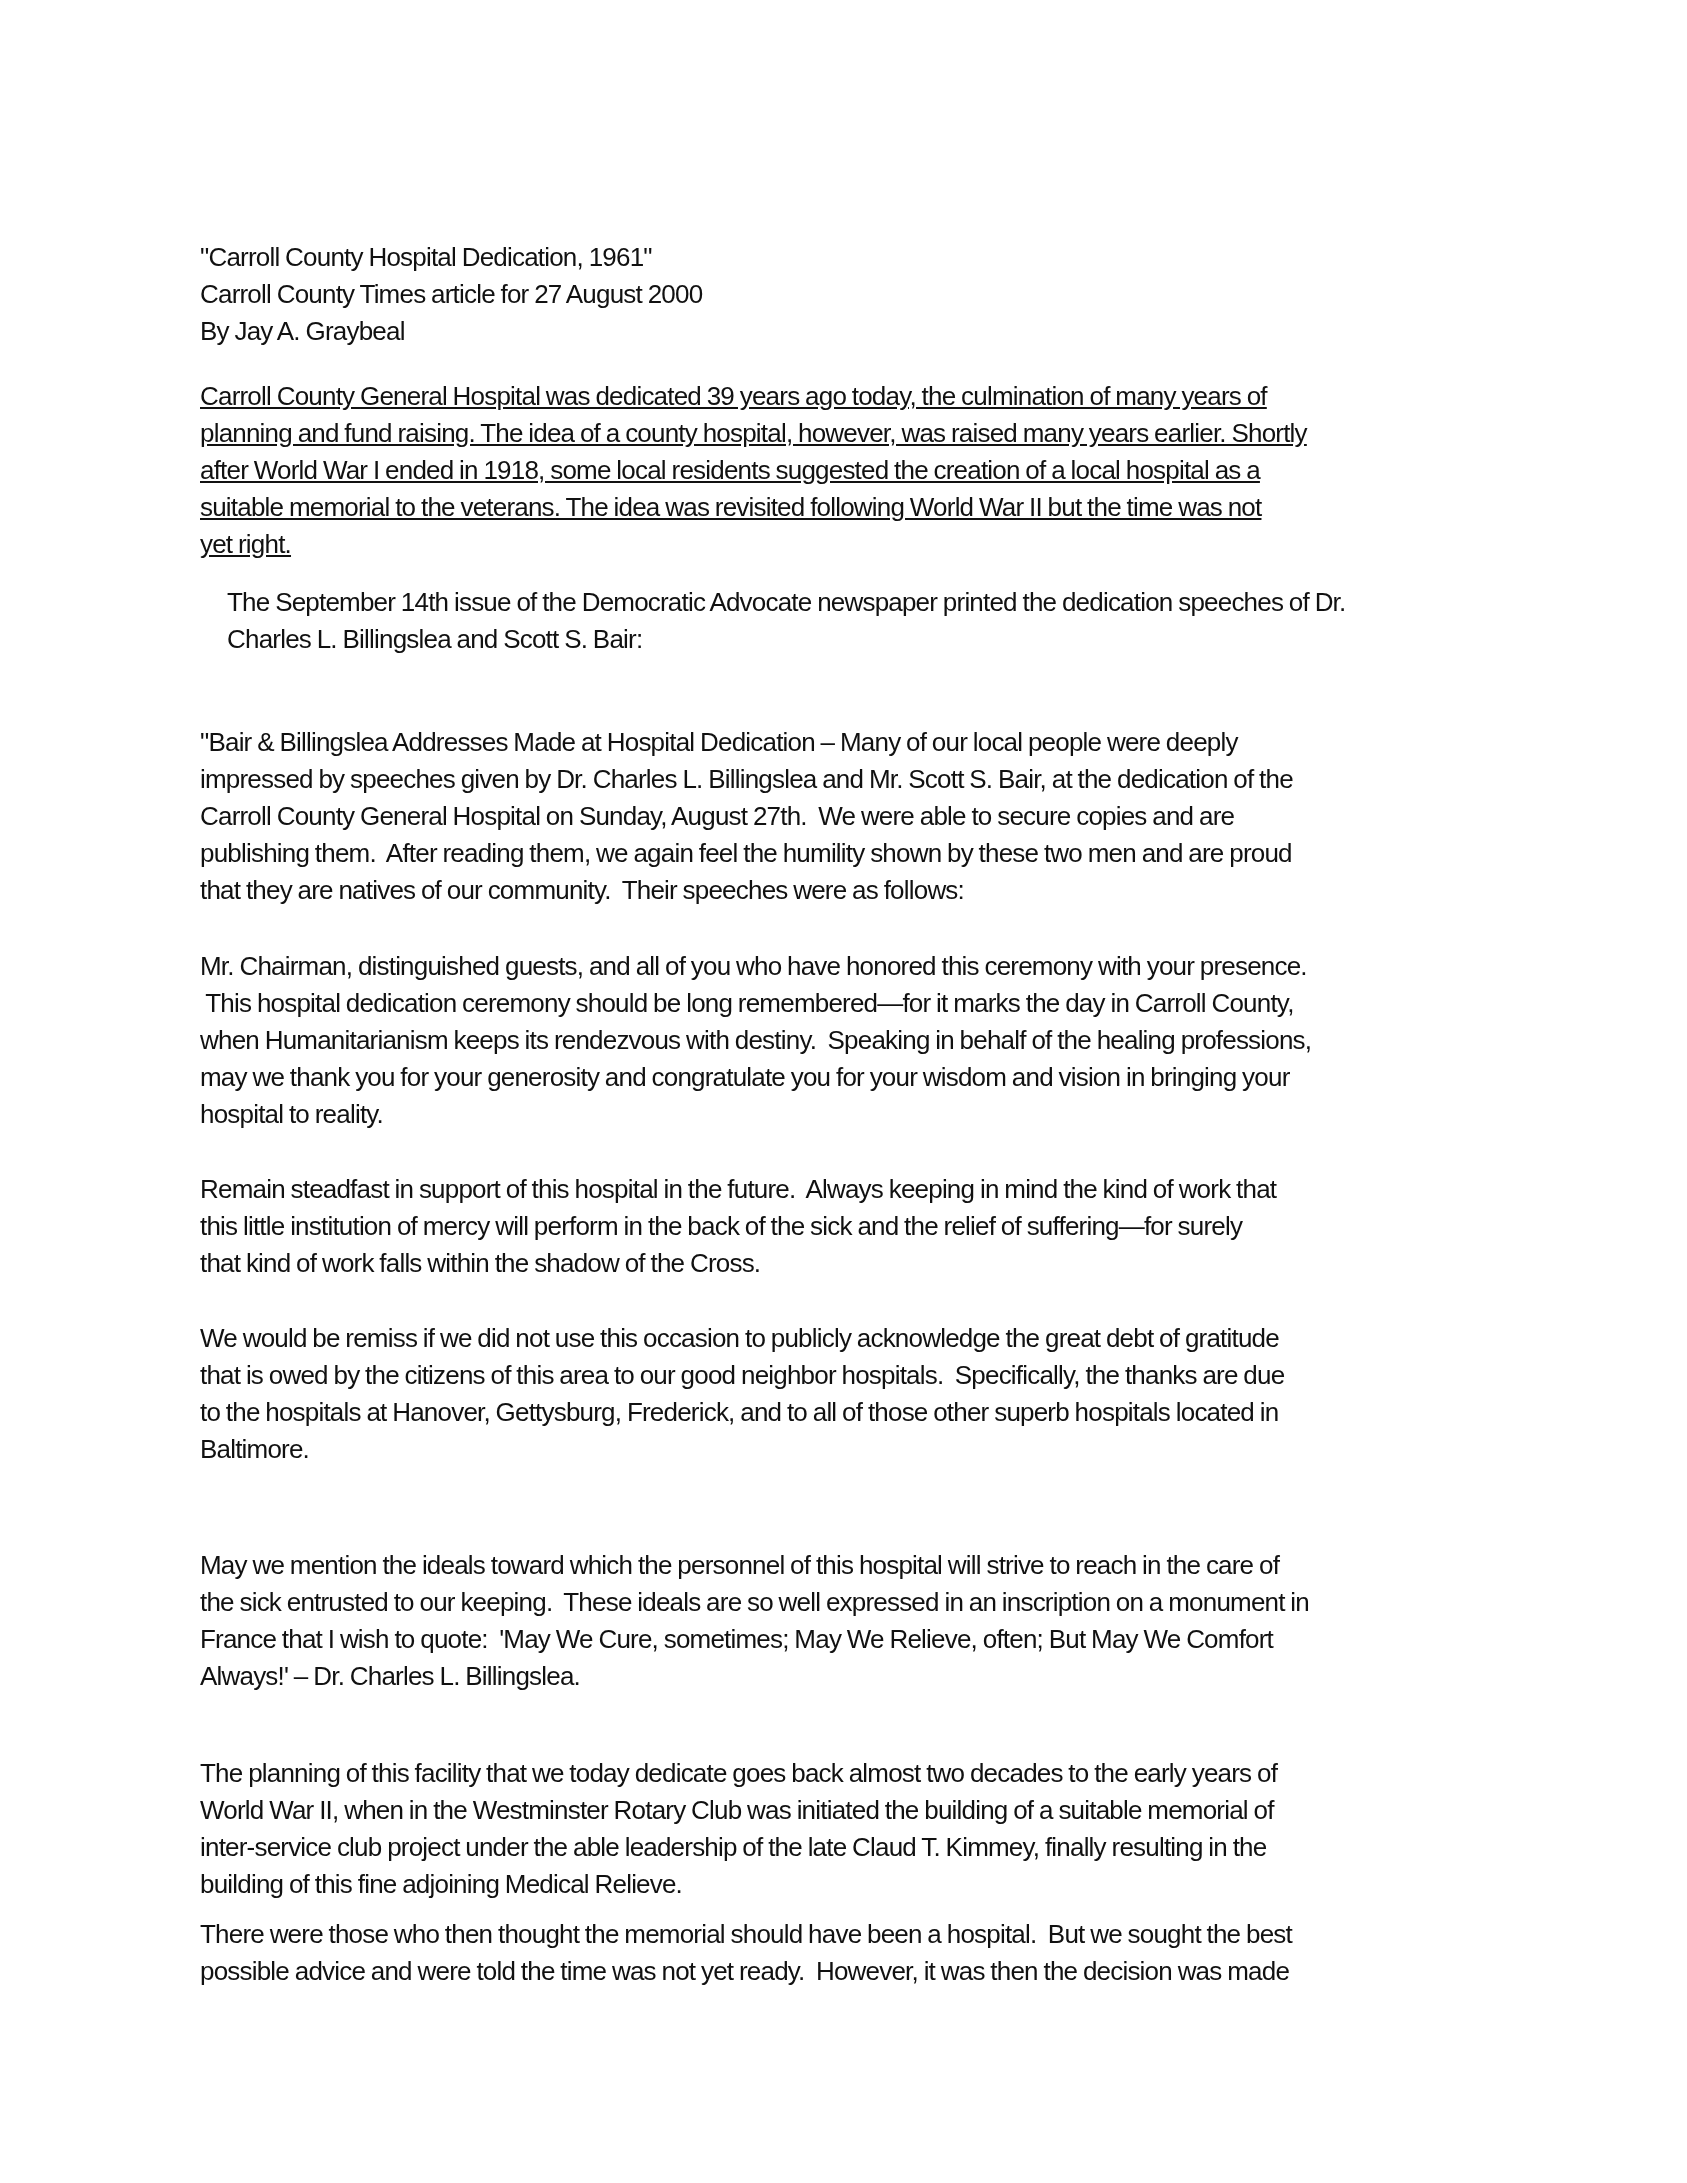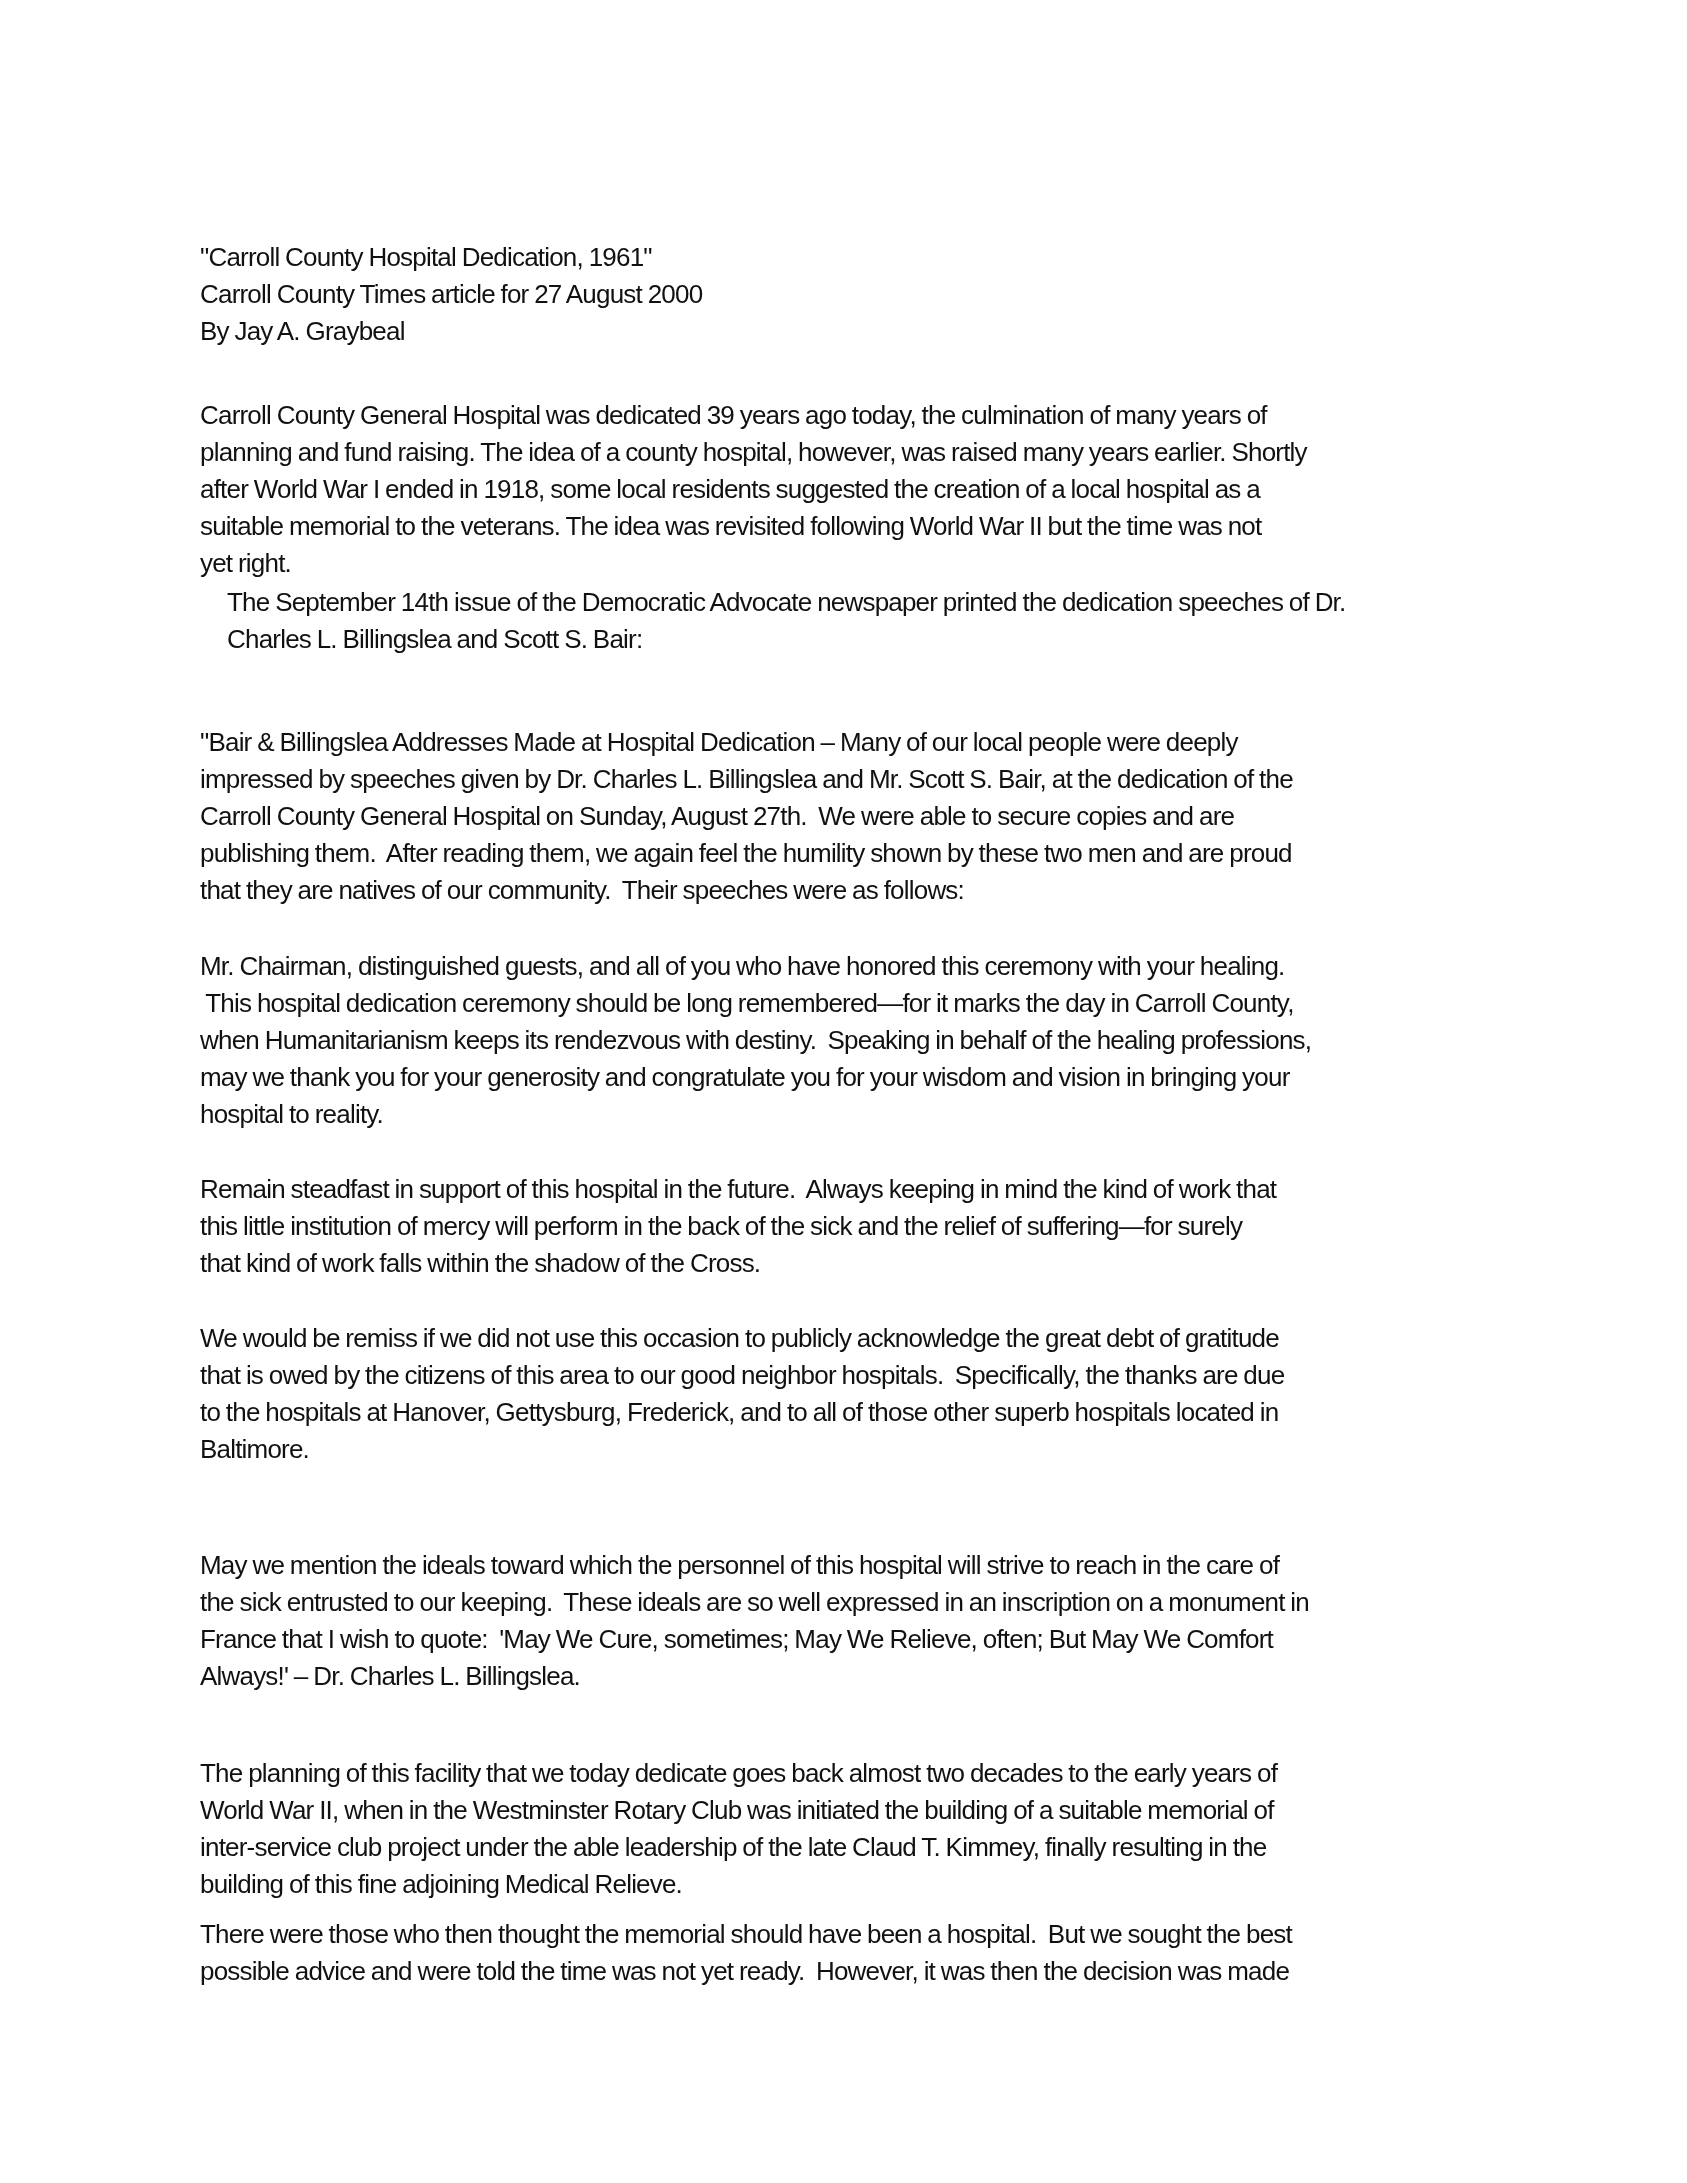--- a/index.html
+++ b/index.html
@@ -43,21 +43,21 @@
 <body>
 
 <div class="page">
 
   <div class="block" style="top:239px;">
     <span class="line">"Carroll County Hospital Dedication, 1961"</span>
     <span class="line">Carroll County Times article for 27 August 2000</span>
     <span class="line">By Jay A. Graybeal</span>
   </div>
 
-  <div class="block" style="top:397px;">
+  <div class="block" style="top:378px;text-decoration:underline;">
     <span class="line">Carroll County General Hospital was dedicated 39 years ago today, the culmination of many years of</span>
     <span class="line">planning and fund raising. The idea of a county hospital, however, was raised many years earlier. Shortly</span>
     <span class="line">after World War I ended in 1918, some local residents suggested the creation of a local hospital as a</span>
     <span class="line">suitable memorial to the veterans. The idea was revisited following World War II but the time was not</span>
     <span class="line">yet right.</span>
   </div>
 
   <div class="block" style="top:584px;margin-left:27px;">
     <span class="line">The September 14th issue of the Democratic Advocate newspaper printed the dedication speeches of Dr.</span>
     <span class="line">Charles L. Billingslea and Scott S. Bair:</span>
@@ -65,21 +65,21 @@
 
   <div class="block" style="top:724px;">
     <span class="line">"Bair &amp; Billingslea Addresses Made at Hospital Dedication – Many of our local people were deeply</span>
     <span class="line">impressed by speeches given by Dr. Charles L. Billingslea and Mr. Scott S. Bair, at the dedication of the</span>
     <span class="line">Carroll County General Hospital on Sunday, August 27th.  We were able to secure copies and are</span>
     <span class="line">publishing them.  After reading them, we again feel the humility shown by these two men and are proud</span>
     <span class="line">that they are natives of our community.  Their speeches were as follows:</span>
   </div>
 
   <div class="block" style="top:948px;">
-    <span class="line">Mr. Chairman, distinguished guests, and all of you who have honored this ceremony with your healing.</span>
+    <span class="line">Mr. Chairman, distinguished guests, and all of you who have honored this ceremony with your presence.</span>
     <span class="line"> This hospital dedication ceremony should be long remembered—for it marks the day in Carroll County,</span>
     <span class="line">when Humanitarianism keeps its rendezvous with destiny.  Speaking in behalf of the healing professions,</span>
     <span class="line">may we thank you for your generosity and congratulate you for your wisdom and vision in bringing your</span>
     <span class="line">hospital to reality.</span>
   </div>
 
   <div class="block" style="top:1171px;">
     <span class="line">Remain steadfast in support of this hospital in the future.  Always keeping in mind the kind of work that</span>
     <span class="line">this little institution of mercy will perform in the back of the sick and the relief of suffering—for surely</span>
     <span class="line">that kind of work falls within the shadow of the Cross.</span>

